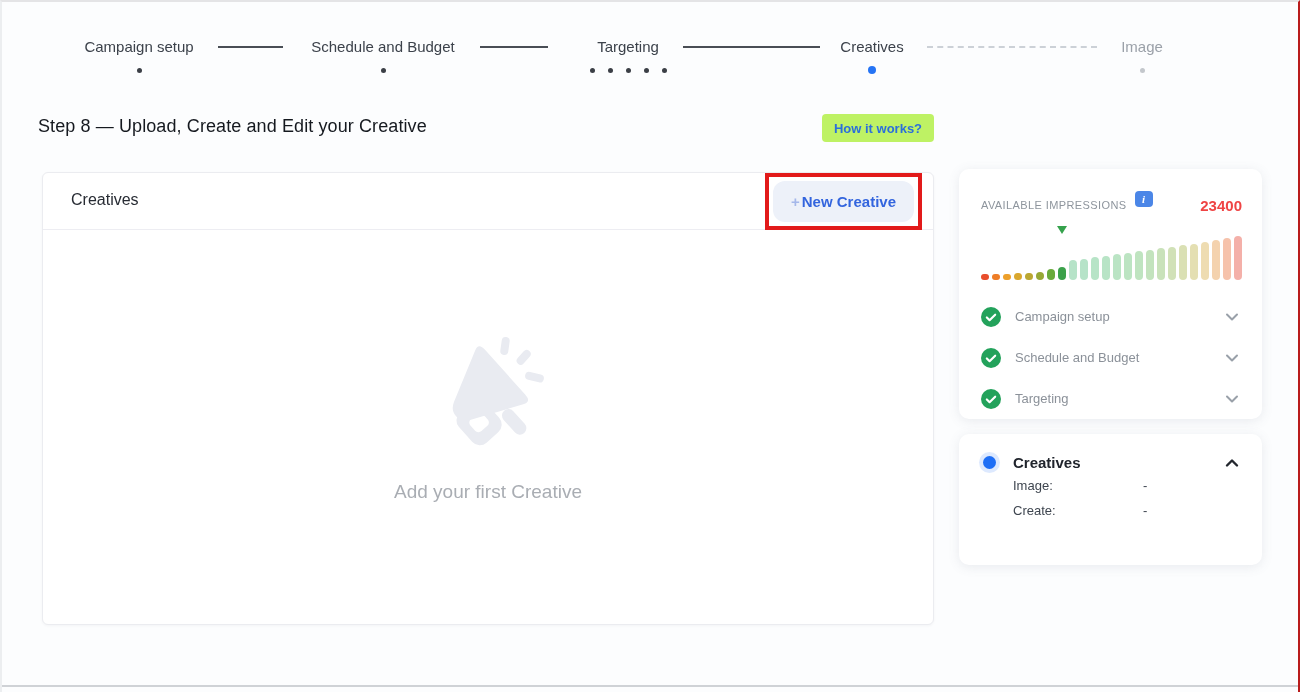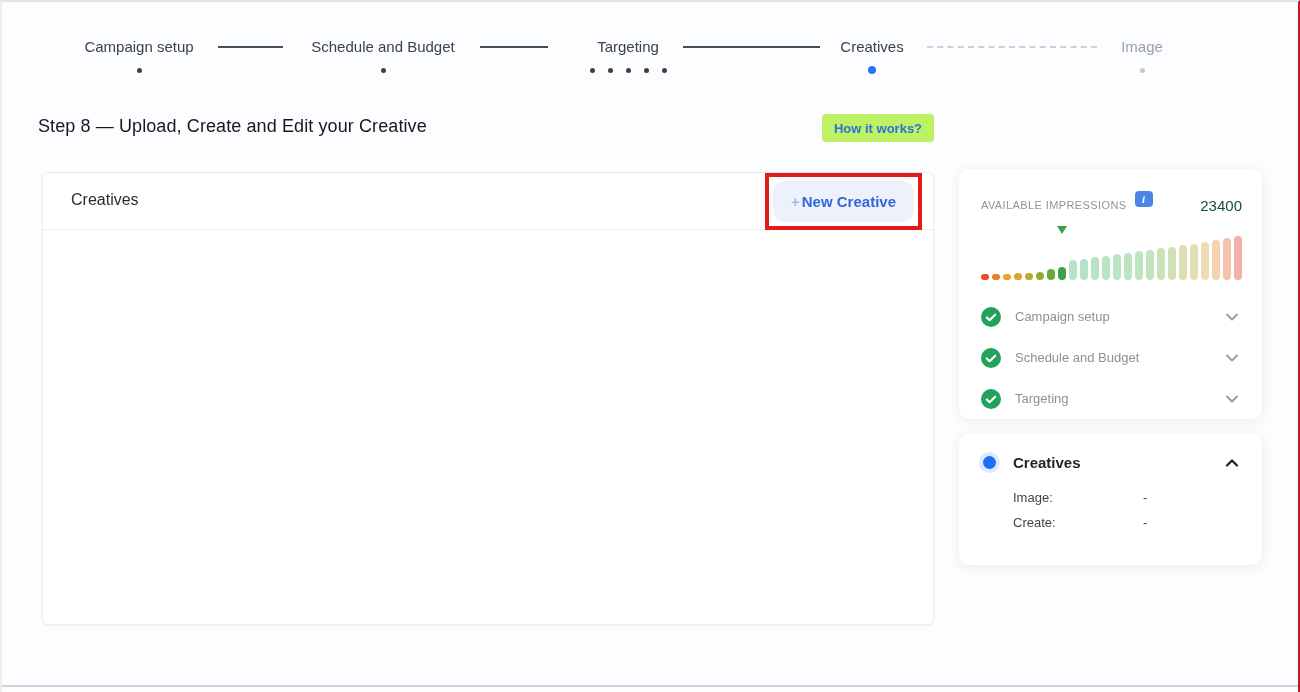--- a/index.html
+++ b/index.html
@@ -49,40 +49,40 @@
   
   .side-card { position:absolute; background:#fff; border-radius:10px;
     box-shadow:0 2px 12px rgba(90,100,125,.12); }
   .card-impressions { left:957px; top:167px; width:303px; height:250px; padding:22px 20px 0 22px; }
   .imp-header { display:flex; align-items:flex-start; justify-content:space-between; }
   .imp-label-wrap { display:flex; align-items:flex-start; }
   .imp-label { font-size:11px; color:#8e959d; letter-spacing:.4px; padding-top:8px; }
   .info-icon { width:18px; height:16px; background:#4b86e7; border-radius:4px; margin-left:8px;
     color:#fff; font-size:11px; font-style:italic; font-weight:700; font-family:"Liberation Serif",serif;
     display:flex; align-items:center; justify-content:center; cursor:pointer; }
-  .imp-value { font-size:15px; font-weight:400; color:#14532d; padding-top:6px; }
+  .imp-value { font-size:15px; font-weight:700; color:#ef4444; padding-top:6px; }
 
   .gauge-wrap { position:relative; margin-top:12px; height:54px; width:261px; }
   .gauge-bars { position:absolute; left:0; bottom:0; display:flex; align-items:flex-end; gap:3px; height:44px; }
   .gbar { width:8px; border-radius:4px; }
   .gauge-marker { position:absolute; top:0; width:0; height:0;
     border-left:5px solid transparent; border-right:5px solid transparent; border-top:8px solid #35a24c; }
 
   .check-list { margin-top:16px; }
   .check-row { display:flex; align-items:center; height:41px; cursor:pointer; }
   .check-circle { width:20px; height:20px; flex:0 0 20px; }
   .check-row .row-label { flex:1; margin-left:14px; font-size:13px; color:#8b9199; }
   .chev { width:16px; height:16px; margin-right:2px; }
 
   .card-summary { left:957px; top:432px; width:303px; height:131px; padding:20px 20px 0 22px; }
   .summary-header { display:flex; align-items:center; cursor:pointer; }
   .blue-dot { width:13px; height:13px; border-radius:50%; background:#1e6ef5;
     box-shadow:0 0 0 4px rgba(30,110,245,.15); margin-left:2px; }
   .summary-title { flex:1; margin-left:17px; font-size:15px; font-weight:700; color:#20242c; }
-  .summary-rows { margin-top:14px; margin-left:32px; }
+  .summary-rows { margin-top:2px; margin-left:32px; }
   .summary-row { display:flex; height:25px; align-items:center; font-size:13px; color:#3e454f; }
   .summary-row .s-label { width:130px; }
   .summary-row .s-value { color:#3e454f; }
 </style>
 </head>
 <body>
 
 <div class="viewport">
 
   <div class="stepper">
@@ -128,20 +128,34 @@
 
   <div class="page-title">Step 8 — Upload, Create and Edit your Creative</div>
   <button class="help-btn">How it works?</button>
 
   <div class="main-card">
     <div class="main-card-header">
       <div class="main-card-title">Creatives</div>
       <div class="red-highlight">
         <button class="new-creative-btn"><span class="plus">+</span><span>New Creative</span></button>
       </div>
+    </div>
+    <div class="main-card-body">
+      <svg width="112" height="122" viewBox="0 0 112 122">
+        <g fill="#e9ebf1" transform="rotate(-42 56 66)">
+          <path d="M30 44 L80 20 Q88 16 88 26 L88 86 Q88 96 80 92 L30 68 Q22 64 22 56 Q22 48 30 44 Z"></path>
+          <path fill-rule="evenodd" d="M27 56 h16 a10 10 0 0 1 10 10 v20 a10 10 0 0 1 -10 10 h-16 a10 10 0 0 1 -10 -10 v-20 a10 10 0 0 1 10 -10 Z
+                   M31 68 h8 a4.5 4.5 0 0 1 4.5 4.5 v7 a4.5 4.5 0 0 1 -4.5 4.5 h-8 a4.5 4.5 0 0 1 -4.5 -4.5 v-7 a4.5 4.5 0 0 1 4.5 -4.5 Z"></path>
+          <rect x="55" y="84" width="13" height="30" rx="6.5"></rect>
+        </g>
+        <rect x="69" y="2" width="8" height="18" rx="4" fill="#e9ebf1" transform="rotate(8 73 11)"></rect>
+        <rect x="88" y="14" width="8" height="17" rx="4" fill="#e9ebf1" transform="rotate(42 92 22)"></rect>
+        <rect x="93" y="38" width="19" height="8" rx="4" fill="#e9ebf1" transform="rotate(14 102 42)"></rect>
+      </svg>
+      <div class="empty-text">Add your first Creative</div>
     </div>
   </div>
 
   <div class="side-card card-impressions">
     <div class="imp-header">
       <div class="imp-label-wrap">
         <span class="imp-label">AVAILABLE IMPRESSIONS</span>
         <span class="info-icon">i</span>
       </div>
       <span class="imp-value">23400</span>

